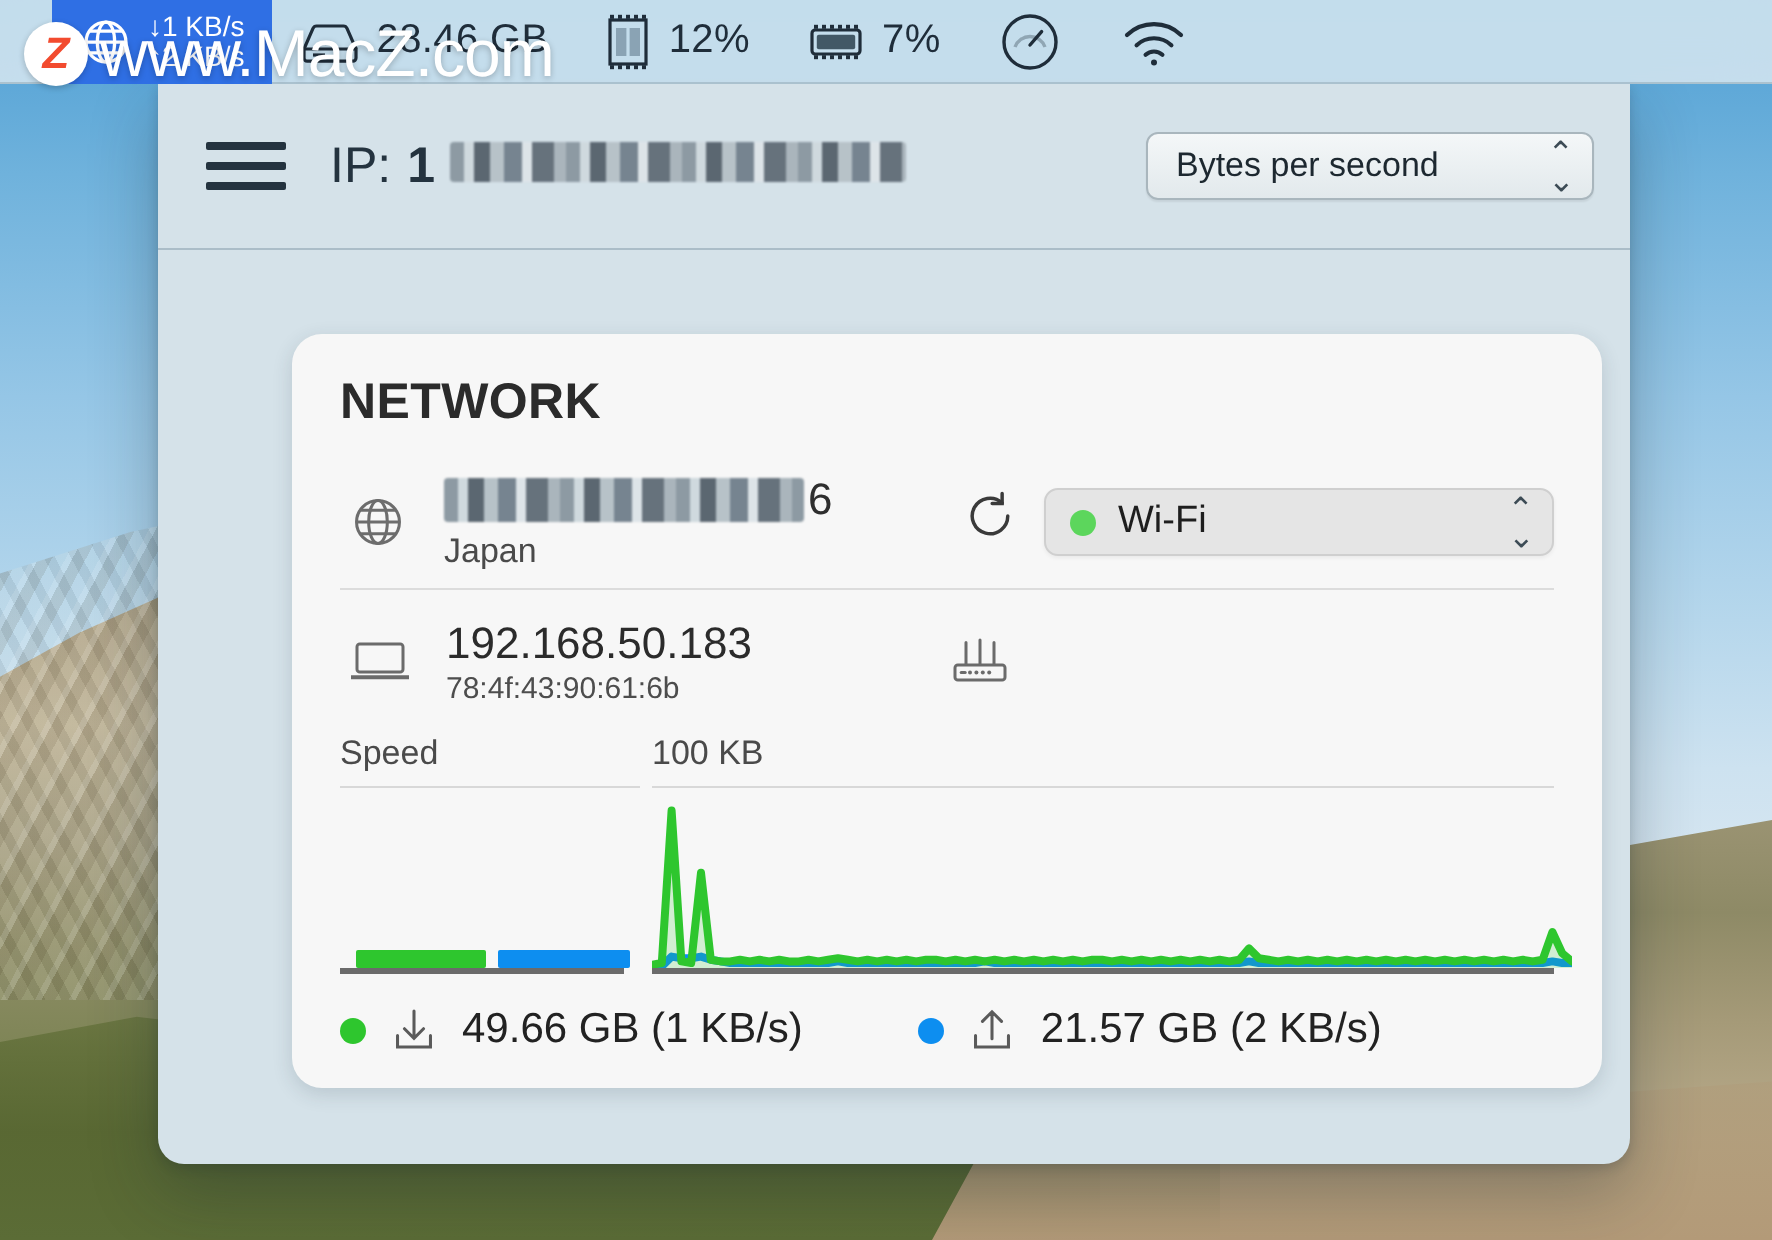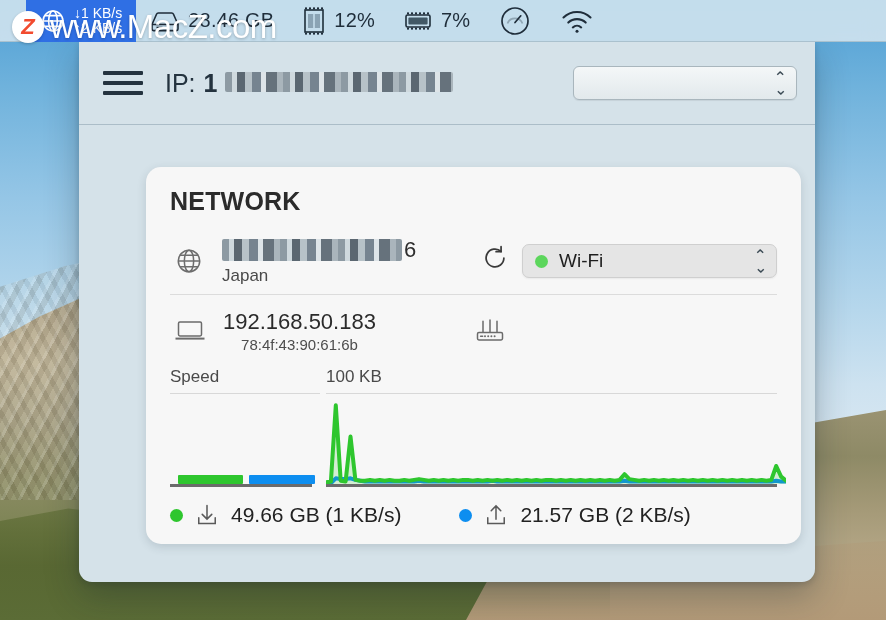--- a/index.html
+++ b/index.html
@@ -139,21 +139,21 @@
   #iface-select {
     width: 255px; height: 34px; display: flex; align-items: center; gap: 11px;
     padding: 0 9px 0 12px; background: #e5e5e5;
     border: 1px solid #cfcfcf; border-radius: 7px;
     box-shadow: 0 1px 2px rgba(0,0,0,.06);
     font-size: 19px; color: #1e1e1e; cursor: pointer;
   }
   .dot { width: 13px; height: 13px; border-radius: 50%; flex: 0 0 13px; }
 
   
-  #addr-row { display: flex; height: 72px; align-items: center; text-align: center; }
+  #addr-row { display: flex; height: 72px; align-items: center; }
   .addr-cell { display: flex; align-items: center; }
   .addr-cell .ic { width: 40px; display: flex; justify-content: center; color: #6b6b6b; }
   .addr-txt { margin-left: 13px; }
   .addr-ip { font-size: 22px; color: #2b2b2b; line-height: 1.15; }
   .addr-mac { font-size: 15px; color: #4d4d4d; margin-top: 1px; }
 
   
   #speed-head { display: flex; height: 28px; align-items: flex-start; }
   #speed-head .lbl { font-size: 17px; color: #4a4a4a; }
   #speed-left { width: 150px; }
@@ -311,20 +311,21 @@
         <i></i>
       </div>
 
       <div id="ip-label">
         <span>IP:</span>
         <span style="font-weight:bold;">1</span>
         <span class="redacted" style="width:228px;"></span>
       </div>
 
       <div id="unit-select">
+        <span>Bytes per second</span>
         <span class="stepper">
           <span>⌃</span>
             <span style="transform:rotate(180deg);">⌃</span>
         </span>
       </div>
     </div>
 
     <div id="card">
       <div id="card-title">NETWORK</div>
 

